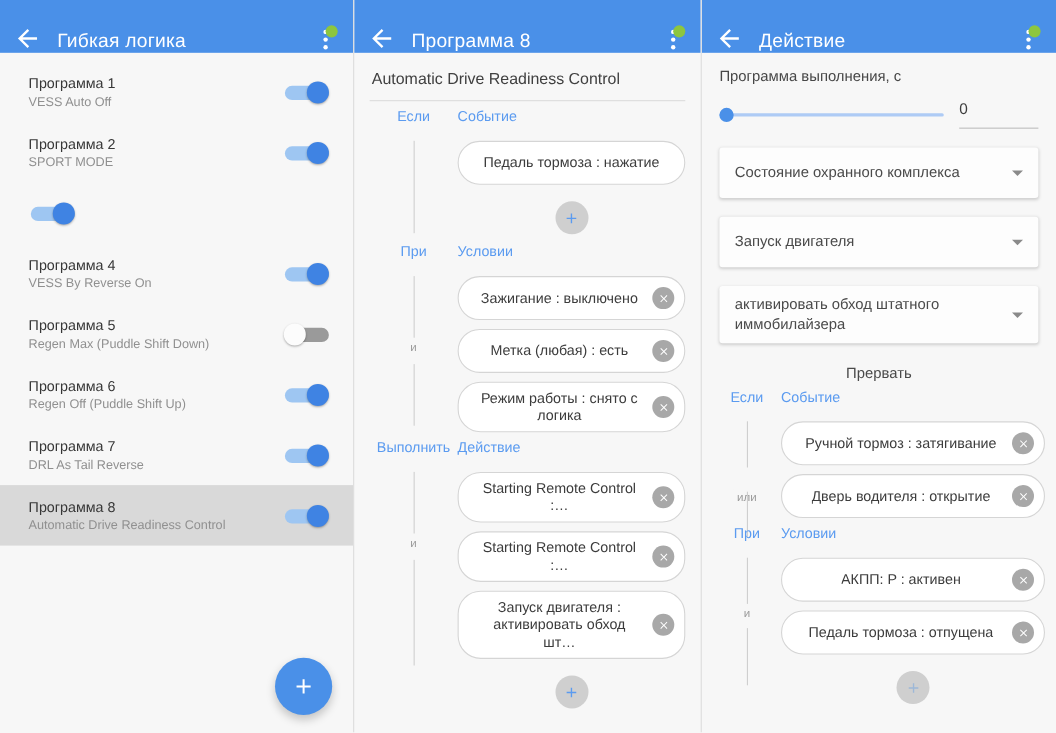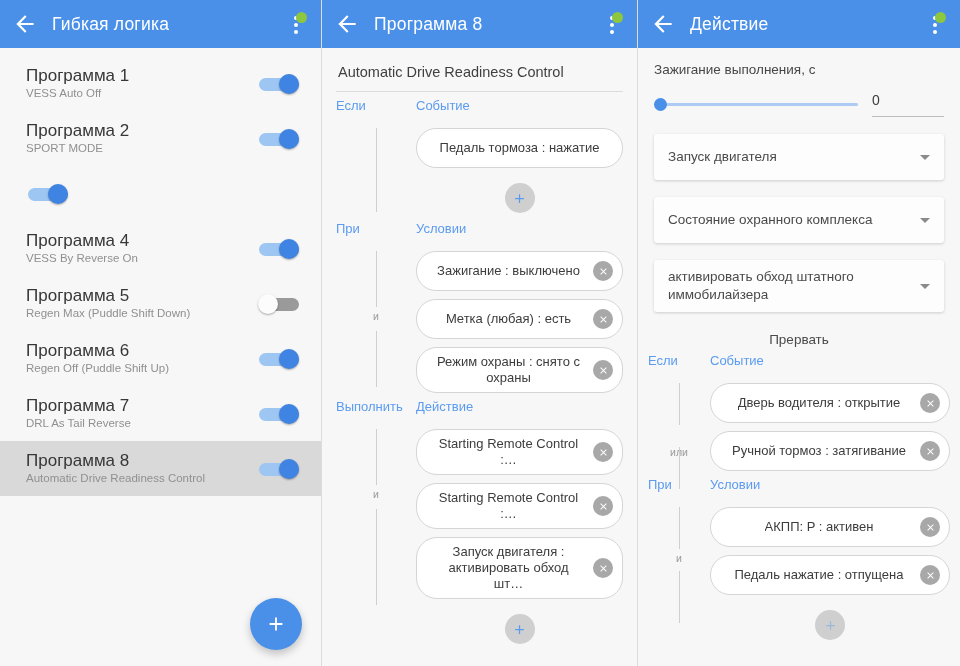--- a/index.html
+++ b/index.html
@@ -12,21 +12,21 @@
   .app { position: relative; width: 960px; height: 666px; display: flex; }
 
   
   .panel { position: relative; height: 666px; background: #f7f7f7; overflow: hidden; }
   .panel-1 { width: 321px; }
   .panel-2 { width: 316px; border-left: 1px solid #dcdcdc; }
   .panel-3 { width: 323px; border-left: 1px solid #dcdcdc; }
 
   
   .appbar {
-    height: 48px; background: #4a90e8; display: flex; align-items: center;
+    height: 48px; background: #4a90e8; display: flex; align-items: flex-end;
     padding: 0 12px; position: relative; z-index: 5;
   }
   .back-icon { width: 26px; height: 26px; flex: 0 0 26px; margin-right: 14px; }
   .appbar-title {
     color: #ffffff; font-size: 17.5px; letter-spacing: .2px; white-space: nowrap;
     overflow: hidden; text-overflow: ellipsis; flex: 1 1 auto;
   }
   .overflow { position: relative; width: 24px; height: 26px; flex: 0 0 24px; }
   .overflow .dot {
     position: absolute; left: 9px; width: 4px; height: 4px; border-radius: 50%;
@@ -40,21 +40,21 @@
     border-radius: 50%; background: #8dc63f;
   }
 
   
   .prog-list { padding-top: 8px; }
   .prog-row {
     display: flex; align-items: center; height: 55px; padding: 0 20px 0 26px;
   }
   .prog-row.selected { background: #d9d9d9; }
   .prog-texts { flex: 1 1 auto; min-width: 0; }
-  .prog-title { font-size: 17px; color: #373737; line-height: 17px; }
+  .prog-title { font-size: 13px; color: #373737; line-height: 17px; }
   .prog-sub { font-size: 11.5px; color: #909090; line-height: 16px; margin-top: 1px; }
 
   .switch { position: relative; width: 44px; height: 22px; flex: 0 0 44px; }
   .switch .track {
     position: absolute; left: 2px; top: 5px; width: 40px; height: 13px;
     border-radius: 7px; background: #9ec6f2;
   }
   .switch .knob {
     position: absolute; top: 1px; left: 22px; width: 20px; height: 20px;
     border-radius: 50%; background: #3f83e3;
@@ -75,21 +75,21 @@
 
   
   .p2-head {
     margin: 0 14px; padding: 16px 2px 11px 2px; font-size: 14.5px; color: #404040;
     border-bottom: 1px solid #dcdcdc;
   }
   .flow { position: relative; padding: 0 14px; }
   .flow-sec { position: relative; }
   .sec-head { display: flex; align-items: baseline; height: 26px; margin-top: 6px; }
   .sec-left {
-    width: 80px; flex: 0 0 80px; text-align: left; font-size: 13px; color: #5b9bf0;
+    width: 80px; flex: 0 0 80px; text-align: center; font-size: 13px; color: #5b9bf0;
   }
   .sec-right { flex: 1 1 auto; text-align: left; font-size: 13px; color: #5b9bf0; }
   .sec-body { display: flex; }
   .rail { width: 80px; flex: 0 0 80px; position: relative; }
   .rail .line {
     position: absolute; left: 50%; width: 1px; background: #cfcfcf; margin-left: -.5px;
   }
   .rail .conn {
     position: absolute; left: 50%; transform: translateX(-50%);
     font-size: 10.5px; color: #9b9b9b; background: #f7f7f7;
@@ -326,21 +326,21 @@
             </div>
             <div class="chip">
               <span class="chip-label">Метка (любая) : есть</span>
               <span class="chip-x">
                 <svg width="11" height="11" viewBox="0 0 24 24">
                     <path d="M19 6.4L17.6 5 12 10.6 6.4 5 5 6.4 10.6 12 5 17.6 6.4 19 12 13.4 17.6 19 19 17.6 13.4 12z" fill="#ffffff"></path>
                   </svg>
               </span>
             </div>
             <div class="chip">
-              <span class="chip-label">Режим охраны : снято с охраны</span>
+              <span class="chip-label">Режим работы : снято с логика</span>
               <span class="chip-x">
                 <svg width="11" height="11" viewBox="0 0 24 24">
                     <path d="M19 6.4L17.6 5 12 10.6 6.4 5 5 6.4 10.6 12 5 17.6 6.4 19 12 13.4 17.6 19 19 17.6 13.4 12z" fill="#ffffff"></path>
                   </svg>
               </span>
             </div>
           </div>
         </div>
       </div>
 
@@ -402,37 +402,37 @@
       <span class="appbar-title">Действие</span>
       <span class="overflow">
         <span class="dot d1"></span>
           <span class="dot d2"></span>
           <span class="dot d3"></span>
         <span class="badge"></span>
       </span>
     </div>
 
     <div class="p3-body">
-      <div class="field-label">Зажигание выполнения, с</div>
+      <div class="field-label">Программа выполнения, с</div>
       <div class="slider-row">
         <div class="slider">
           <span class="s-track"></span>
           <span class="s-thumb"></span>
         </div>
         <div class="num-field">
           <span>0</span>
         </div>
       </div>
 
       <div class="select">
+        <span class="select-label">Состояние охранного комплекса</span>
+        <span class="caret"></span>
+      </div>
+      <div class="select">
         <span class="select-label">Запуск двигателя</span>
-        <span class="caret"></span>
-      </div>
-      <div class="select">
-        <span class="select-label">Состояние охранного комплекса</span>
         <span class="caret"></span>
       </div>
       <div class="select">
         <span class="select-label">активировать обход штатного иммобилайзера</span>
         <span class="caret"></span>
       </div>
 
       <div class="interrupt-title">Прервать</div>
     </div>
 
@@ -444,29 +444,29 @@
           <div class="sec-right">Событие</div>
         </div>
         <div class="sec-body">
           <div class="rail">
             <span class="line" style="top:4px;height:42px;"></span>
             <span class="conn" style="top:66px;">или</span>
             <span class="line" style="top:68px;height:42px;"></span>
           </div>
           <div class="chips">
             <div class="chip">
+              <span class="chip-label">Ручной тормоз : затягивание</span>
+              <span class="chip-x">
+                <svg width="11" height="11" viewBox="0 0 24 24">
+                    <path d="M19 6.4L17.6 5 12 10.6 6.4 5 5 6.4 10.6 12 5 17.6 6.4 19 12 13.4 17.6 19 19 17.6 13.4 12z" fill="#ffffff"></path>
+                  </svg>
+              </span>
+            </div>
+            <div class="chip">
               <span class="chip-label">Дверь водителя : открытие</span>
-              <span class="chip-x">
-                <svg width="11" height="11" viewBox="0 0 24 24">
-                    <path d="M19 6.4L17.6 5 12 10.6 6.4 5 5 6.4 10.6 12 5 17.6 6.4 19 12 13.4 17.6 19 19 17.6 13.4 12z" fill="#ffffff"></path>
-                  </svg>
-              </span>
-            </div>
-            <div class="chip">
-              <span class="chip-label">Ручной тормоз : затягивание</span>
               <span class="chip-x">
                 <svg width="11" height="11" viewBox="0 0 24 24">
                     <path d="M19 6.4L17.6 5 12 10.6 6.4 5 5 6.4 10.6 12 5 17.6 6.4 19 12 13.4 17.6 19 19 17.6 13.4 12z" fill="#ffffff"></path>
                   </svg>
               </span>
             </div>
           </div>
         </div>
       </div>
 
@@ -484,21 +484,21 @@
           <div class="chips">
             <div class="chip">
               <span class="chip-label">АКПП: P : активен</span>
               <span class="chip-x">
                 <svg width="11" height="11" viewBox="0 0 24 24">
                     <path d="M19 6.4L17.6 5 12 10.6 6.4 5 5 6.4 10.6 12 5 17.6 6.4 19 12 13.4 17.6 19 19 17.6 13.4 12z" fill="#ffffff"></path>
                   </svg>
               </span>
             </div>
             <div class="chip">
-              <span class="chip-label">Педаль нажатие : отпущена</span>
+              <span class="chip-label">Педаль тормоза : отпущена</span>
               <span class="chip-x">
                 <svg width="11" height="11" viewBox="0 0 24 24">
                     <path d="M19 6.4L17.6 5 12 10.6 6.4 5 5 6.4 10.6 12 5 17.6 6.4 19 12 13.4 17.6 19 19 17.6 13.4 12z" fill="#ffffff"></path>
                   </svg>
               </span>
             </div>
             <div class="plus-circle">
               <svg width="15" height="15" viewBox="0 0 24 24">
                   <path d="M19 13h-6v6h-2v-6H5v-2h6V5h2v6h6z" fill="#9db8d8"></path>
                 </svg>

